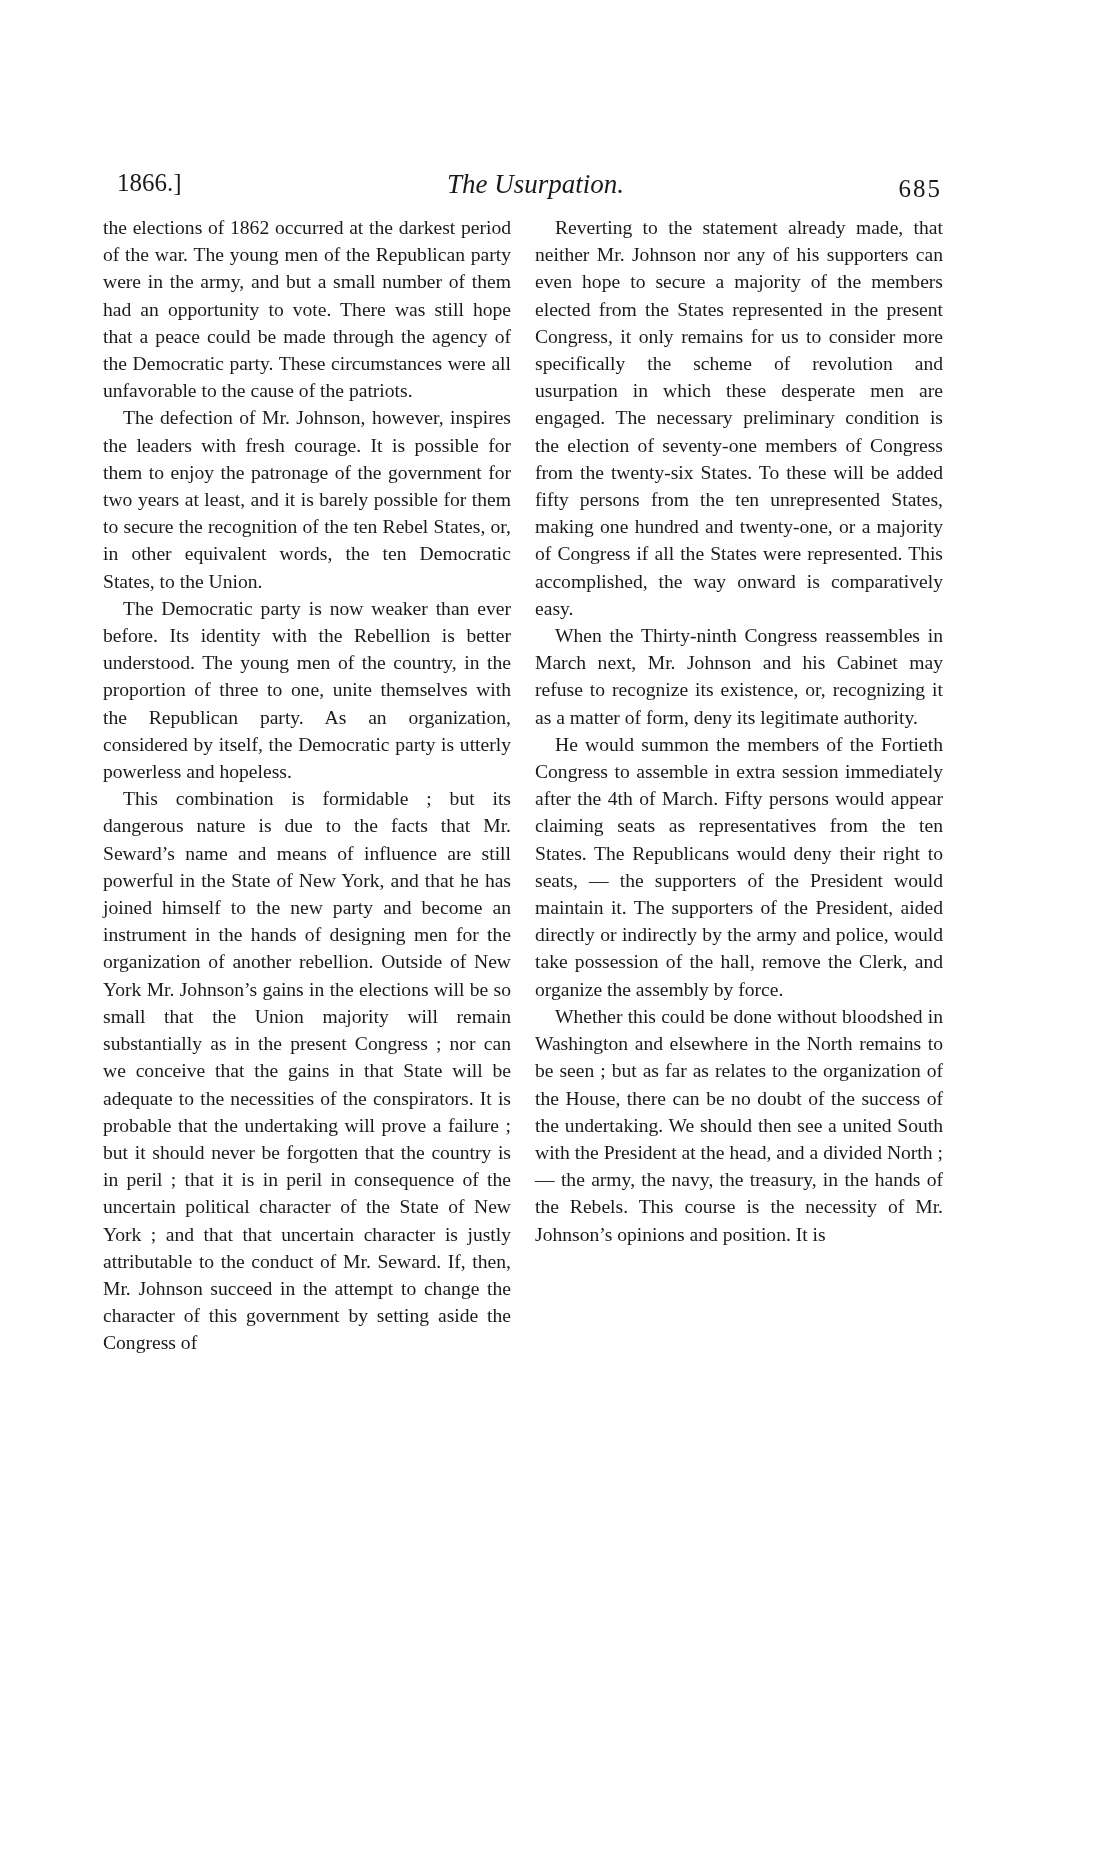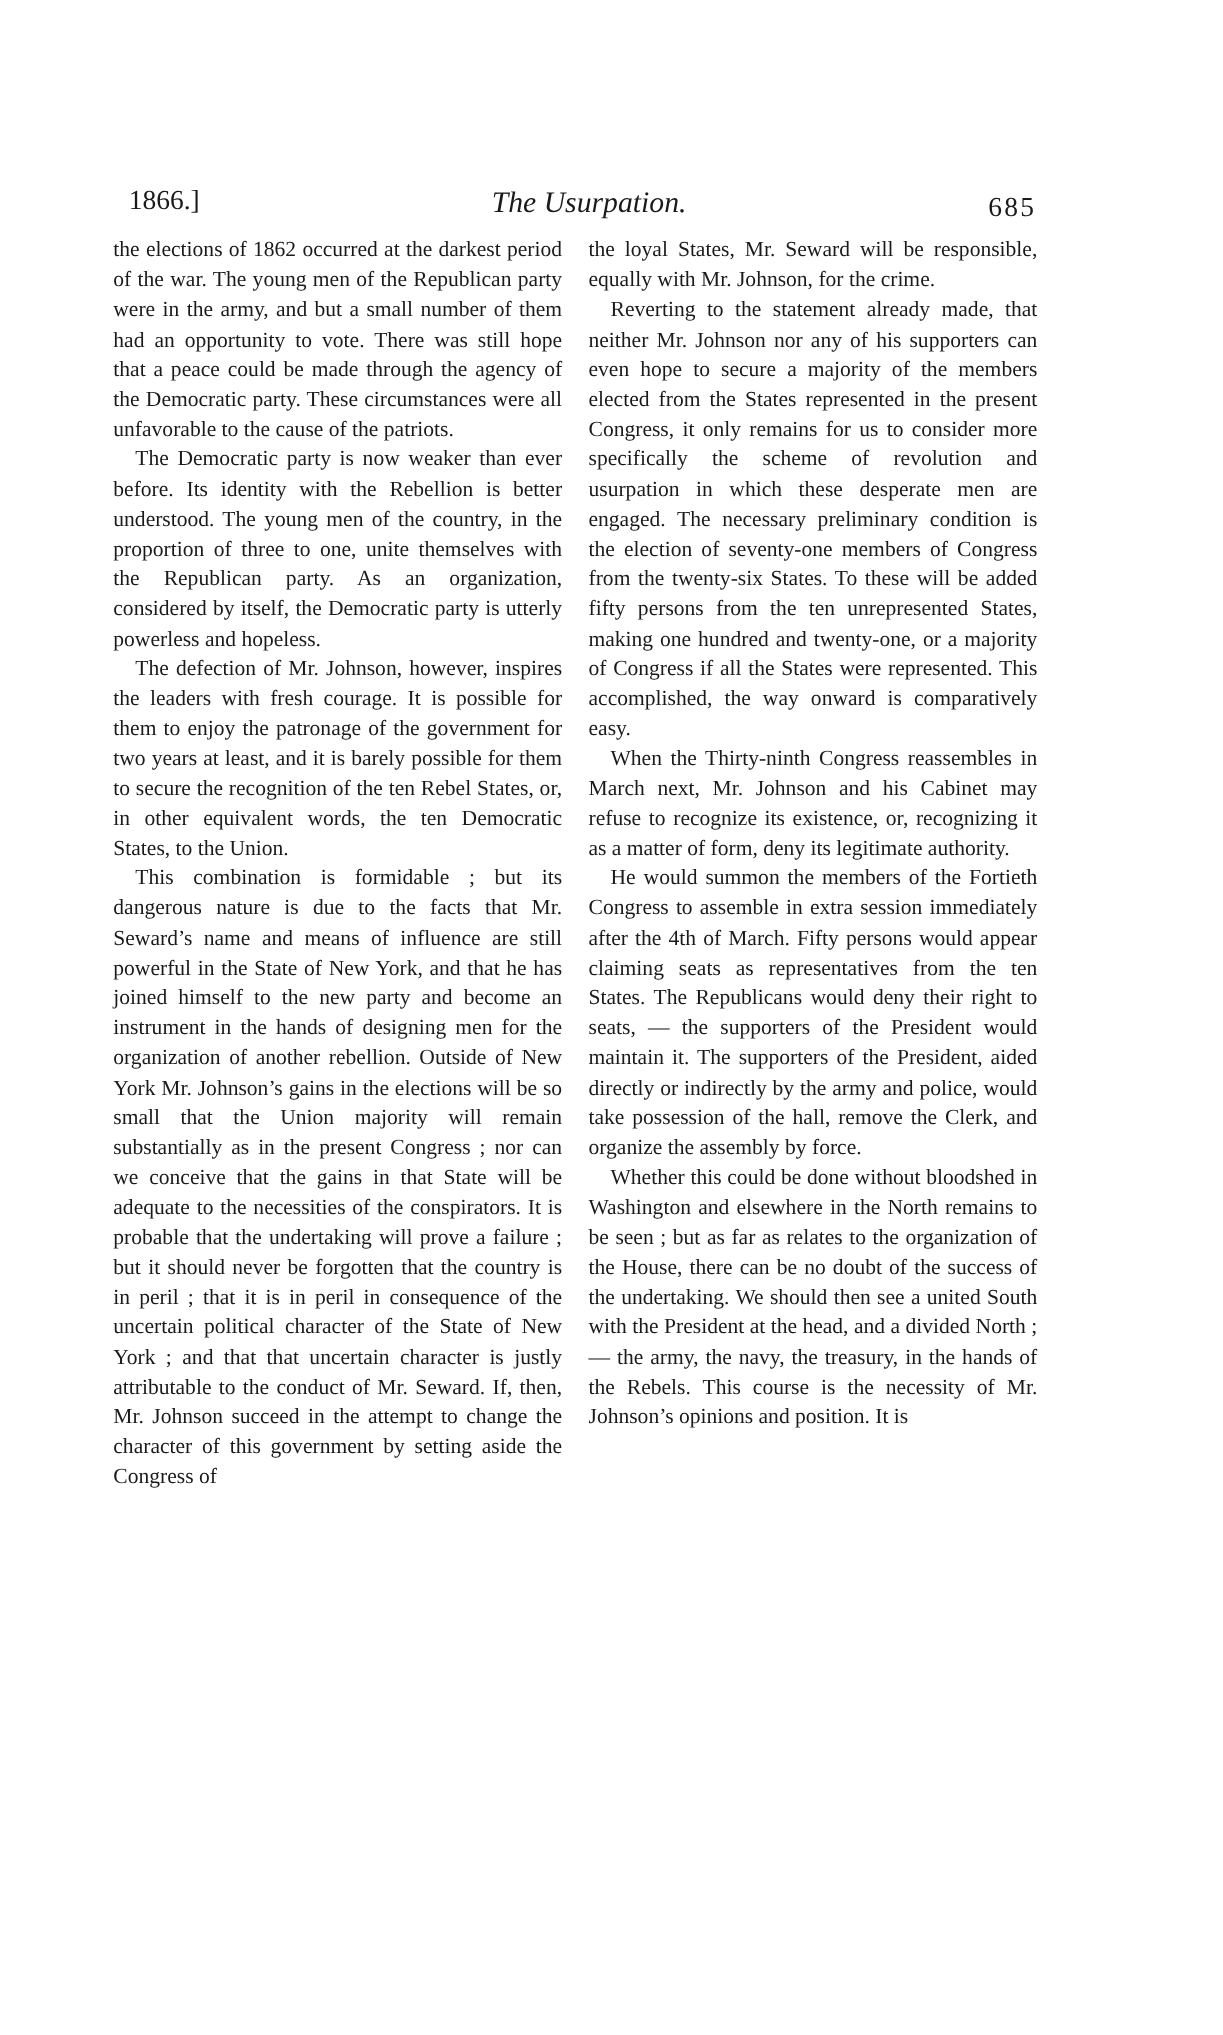--- a/index.html
+++ b/index.html
@@ -49,24 +49,23 @@
 <body>
 
 <div class="running-head">
   <span class="rh-left">1866.]</span>
   <span class="rh-center">The Usurpation.</span>
   <span class="rh-right">685</span>
 </div>
 
 <div class="column col-left">
   <p>the elections of 1862 occurred at the darkest period of the war.  The young men of the Republican party were in the army, and but a small number of them had an opportunity to vote.  There was still hope that a peace could be made through the agency of the Democratic party.  These circumstances were all unfavorable to the cause of the patriots.</p>
+  <p class="indent">The defection of Mr. Johnson, however, inspires the leaders with fresh courage.  It is possible for them to enjoy the patronage of the government for two years at least, and it is barely possible for them to secure the recognition of the ten Rebel States, or, in other equivalent words, the ten Democratic States, to the Union.</p>
   <p class="indent">The Democratic party is now weaker than ever before.  Its identity with the Rebellion is better understood.  The young men of the country, in the proportion of three to one, unite themselves with the Republican party.  As an organization, considered by itself, the Democratic party is utterly powerless and hopeless.</p>
-  <p class="indent">The defection of Mr. Johnson, however, inspires the leaders with fresh courage.  It is possible for them to enjoy the patronage of the government for two years at least, and it is barely possible for them to secure the recognition of the ten Rebel States, or, in other equivalent words, the ten Democratic States, to the Union.</p>
   <p class="indent">This combination is formidable ; but its dangerous nature is due to the facts that Mr. Seward’s name and means of influence are still powerful in the State of New York, and that he has joined himself to the new party and become an instrument in the hands of designing men for the organization of another rebellion.  Outside of New York Mr. Johnson’s gains in the elections will be so small that the Union majority will remain substantially as in the present Congress ; nor can we conceive that the gains in that State will be adequate to the necessities of the conspirators.  It is probable that the undertaking will prove a failure ; but it should never be forgotten that the country is in peril ; that it is in peril in consequence of the uncertain political character of the State of New York ; and that that uncertain character is justly attributable to the conduct of Mr. Seward.  If, then, Mr. Johnson succeed in the attempt to change the character of this government by setting aside the Congress of</p>
 </div>
 
 <div class="column col-right">
-  <p>the loyal States, Mr. Seward will be responsible, equally with Mr. Johnson, for the crime.</p>
   <p class="indent">Reverting to the statement already made, that neither Mr. Johnson nor any of his supporters can even hope to secure a majority of the members elected from the States represented in the present Congress, it only remains for us to consider more specifically the scheme of revolution and usurpation in which these desperate men are engaged.  The necessary preliminary condition is the election of seventy-one members of Congress from the twenty-six States.  To these will be added fifty persons from the ten unrepresented States, making one hundred and twenty-one, or a majority of Congress if all the States were represented.  This accomplished, the way onward is comparatively easy.</p>
   <p class="indent">When the Thirty-ninth Congress reassembles in March next, Mr. Johnson and his Cabinet may refuse to recognize its existence, or, recognizing it as a matter of form, deny its legitimate authority.</p>
   <p class="indent">He would summon the members of the Fortieth Congress to assemble in extra session immediately after the 4th of March.  Fifty persons would appear claiming seats as representatives from the ten States.  The Republicans would deny their right to seats, — the supporters of the President would maintain it.  The supporters of the President, aided directly or indirectly by the army and police, would take possession of the hall, remove the Clerk, and organize the assembly by force.</p>
   <p class="indent">Whether this could be done without bloodshed in Washington and elsewhere in the North remains to be seen ; but as far as relates to the organization of the House, there can be no doubt of the success of the undertaking.  We should then see a united South with the President at the head, and a divided North ; — the army, the navy, the treasury, in the hands of the Rebels.  This course is the necessity of Mr. Johnson’s opinions and position.  It is</p>
 </div>
 
 </body></html>

